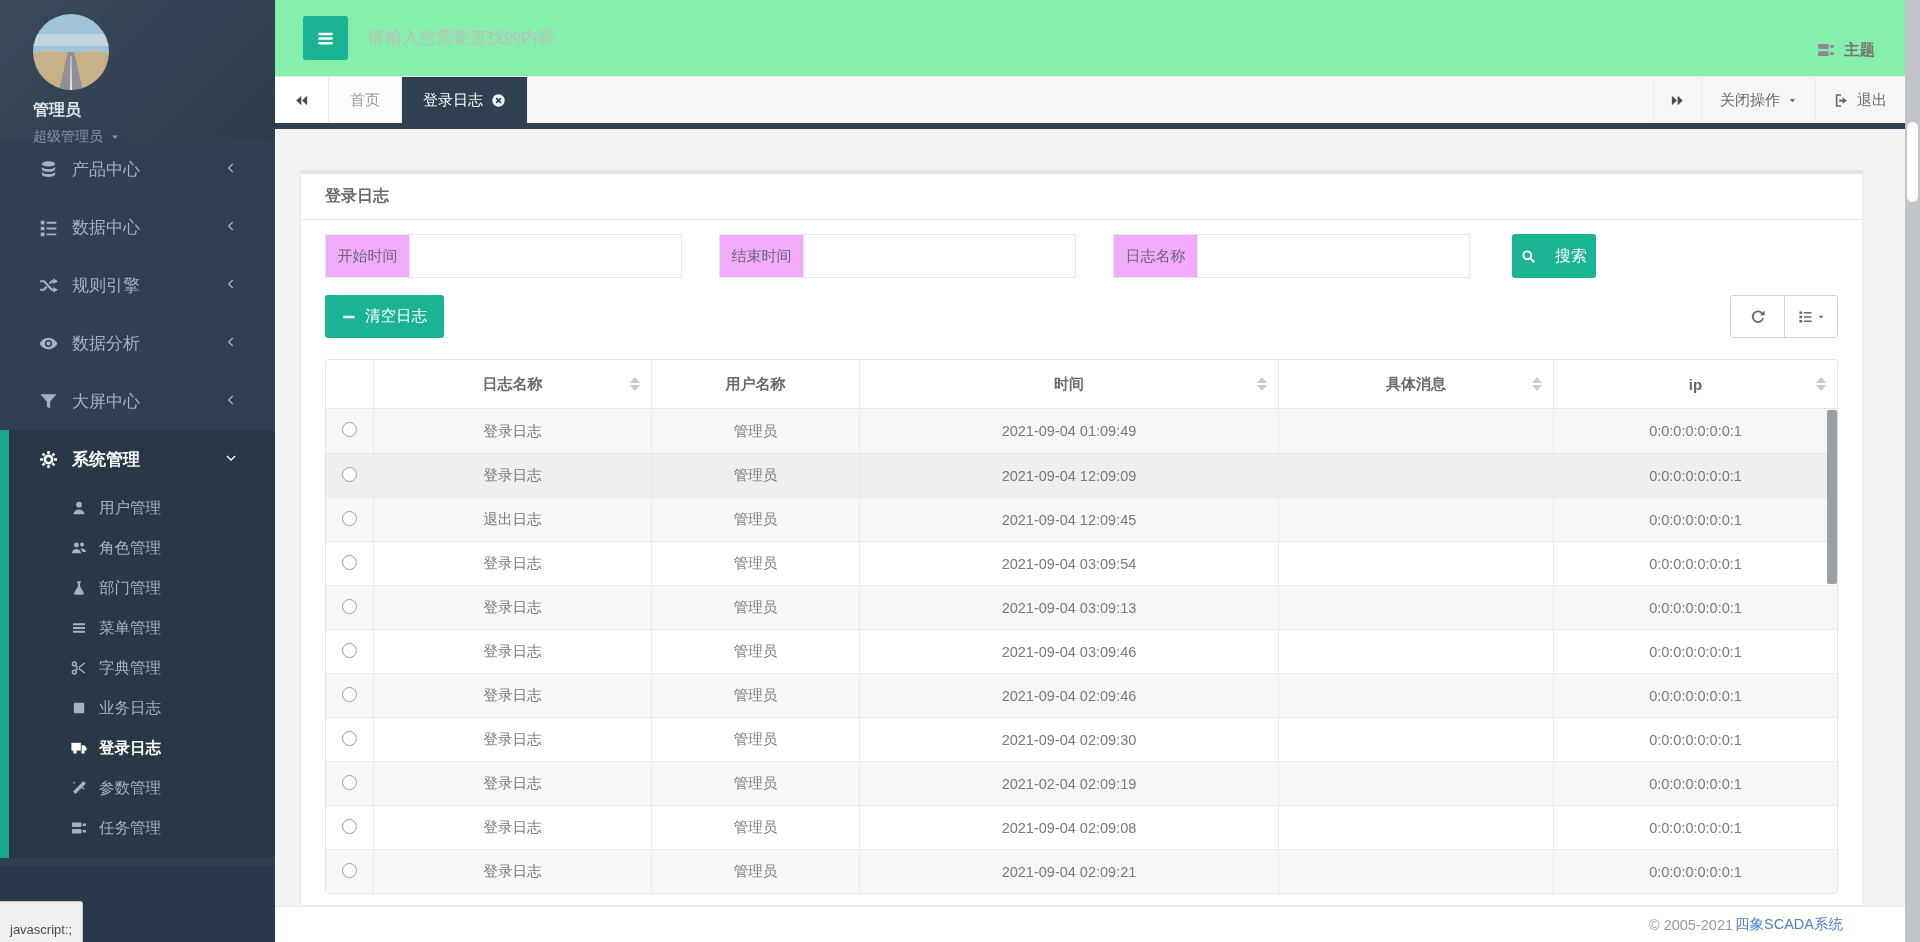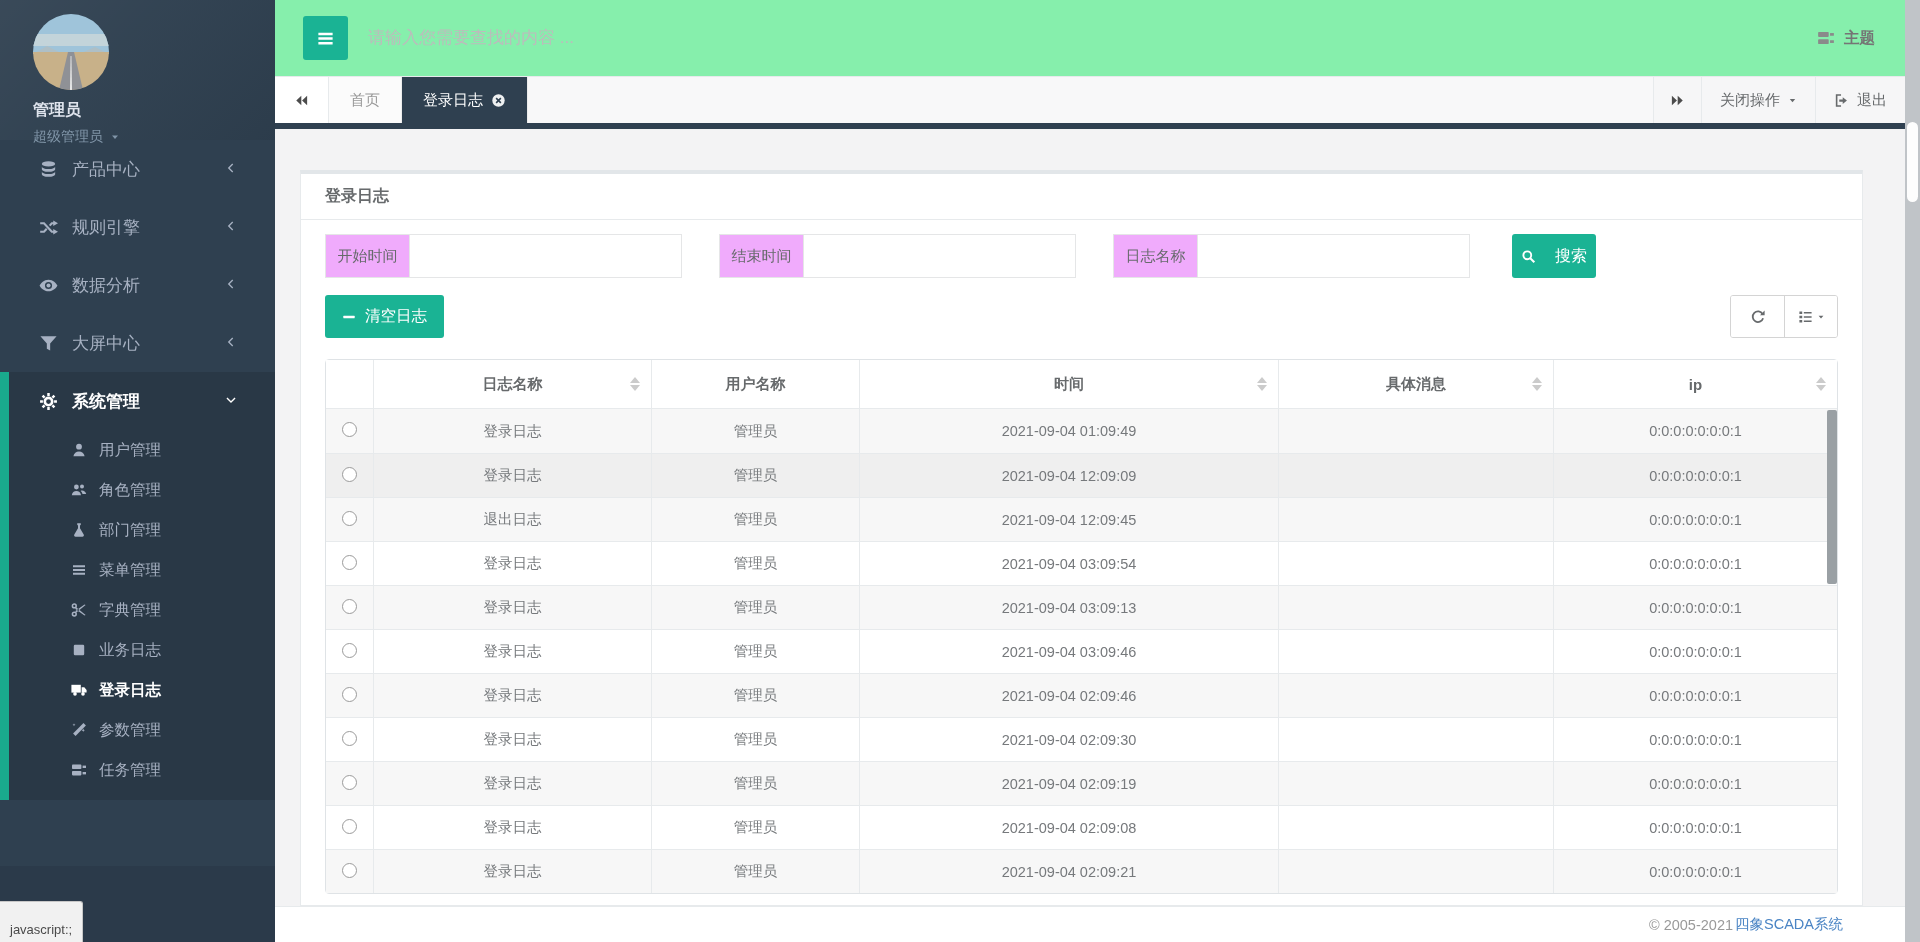--- a/index.html
+++ b/index.html
@@ -32,21 +32,21 @@
   .sidebar-bottom { position:absolute; left:0; right:0; top:866px; bottom:0; background:#2b3a4a; }
 
   
   .main { position:fixed; left:275px; right:15px; top:0; bottom:0; background:#f3f3f4; }
   .topbar { position:relative; height:76px; background:#86efac;padding-left:20px; }
   .hamburger { position:absolute; left:28px; top:16px; width:45px; height:44px; background:#1ab394;
     border:none; border-radius:3px; color:#fff; display:flex; align-items:center; justify-content:center; cursor:pointer; }
   .topsearch { position:absolute; left:93px; top:18px; width:620px; height:40px; border:none; outline:none;
     background:transparent; font-size:17px; color:#555; font-family:inherit; }
   .topsearch::placeholder { color:#bcbcbc; }
-  .theme { position:absolute; right:30px; top:0; height:76px; display:flex; align-items:center; gap:9px;
+  .theme { position:absolute; right:30px; top:12px; height:76px; display:flex; align-items:center; gap:9px;
     color:#757575; font-size:15.5px; font-weight:bold; cursor:pointer; }
   .theme .ico { color:#8a8a8a; }
 
   .tabrow { height:47px; background:#f6f6f7; border-top:1px solid #e7eaec; display:flex; align-items:stretch; }
   .tscroll { width:54px; display:flex; align-items:center; justify-content:center; color:#4c4c4c;
     background:#ffffff; border-right:1px solid #e7eaec; cursor:pointer; }
   .tscroll.right { background:transparent; border-right:none; border-left:1px solid #e7eaec; width:48px; }
   .tab { display:flex; align-items:center; gap:8px; padding:0 21px; font-size:15px; color:#999;
     background:#fbfbfb; border-right:1px solid #ececec; cursor:pointer; }
   .tab.active { background:#2f4050; color:#fff; }
@@ -150,20 +150,35 @@
               <svg width="12" height="12" viewBox="0 0 16 16" fill="currentColor">
                 <path fill="none" stroke="currentColor" stroke-width="1.8" d="M10.3 2.6 5 8l5.3 5.4"></path>
               </svg>
             </span></span>
         </div>
       </div>
       <div class="sgroup-wrap">
         <div class="sgroup">
           <span class="ico">
             <svg width="19" height="19" viewBox="0 0 16 16" fill="currentColor">
+              <path d="M1.5 2.4h3.1v3.1H1.5zm0 4.9h3.1v3.1H1.5zm0 4.9h3.1v3.1H1.5zM6.4 3.2h8.2v1.6H6.4zm0 4.9h8.2v1.6H6.4zm0 4.9h8.2v1.6H6.4z"></path>
+            </svg>
+          </span>
+          <span>数据中心</span>
+          <span class="chev"><span class="ico">
+              <svg width="12" height="12" viewBox="0 0 16 16" fill="currentColor">
+                <path fill="none" stroke="currentColor" stroke-width="1.8" d="M10.3 2.6 5 8l5.3 5.4"></path>
+              </svg>
+            </span></span>
+        </div>
+      </div>
+      <div class="sgroup-wrap">
+        <div class="sgroup">
+          <span class="ico">
+            <svg width="19" height="19" viewBox="0 0 16 16" fill="currentColor">
               <path fill="none" stroke="currentColor" stroke-width="1.8" d="M1 4.4h3.2l6.6 7.2h2.4M1 11.6h3.2l2.3-2.5m2.5-2.7 1.8-2h2.4"></path>
               <path d="M12 2.1 16 4.4l-4 2.3zM12 9.3l4 2.3-4 2.3z"></path>
             </svg>
           </span>
           <span>规则引擎</span>
           <span class="chev"><span class="ico">
               <svg width="12" height="12" viewBox="0 0 16 16" fill="currentColor">
                 <path fill="none" stroke="currentColor" stroke-width="1.8" d="M10.3 2.6 5 8l5.3 5.4"></path>
               </svg>
             </span></span>
@@ -540,21 +555,21 @@
                   <td>登录日志</td>
                   <td>管理员</td>
                   <td>2021-09-04 02:09:30</td>
                   <td></td>
                   <td>0:0:0:0:0:0:0:1</td>
                 </tr>
                 <tr class="odd">
                   <td><span class="radio"></span></td>
                   <td>登录日志</td>
                   <td>管理员</td>
-                  <td>2021-09-04 02:09:19</td>
+                  <td>2021-02-04 02:09:19</td>
                   <td></td>
                   <td>0:0:0:0:0:0:0:1</td>
                 </tr>
                 <tr class="">
                   <td><span class="radio"></span></td>
                   <td>登录日志</td>
                   <td>管理员</td>
                   <td>2021-09-04 02:09:08</td>
                   <td></td>
                   <td>0:0:0:0:0:0:0:1</td>

